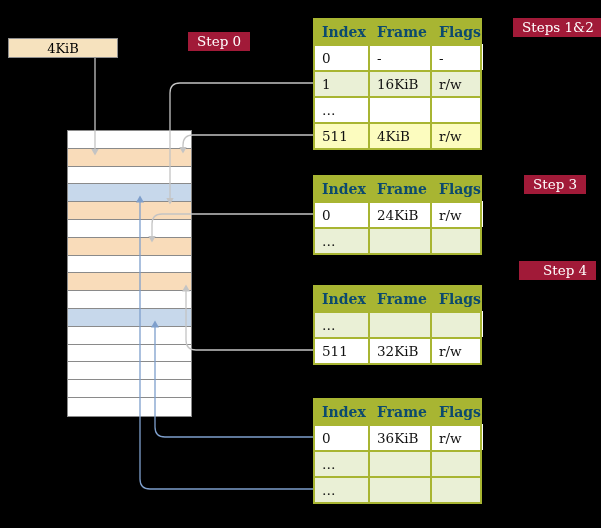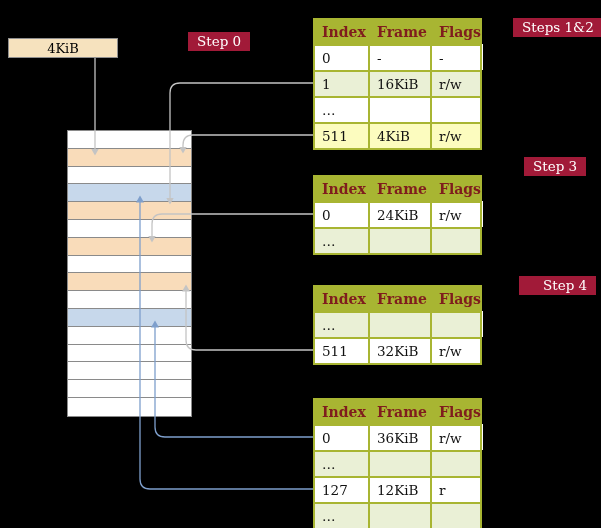--- a/index.html
+++ b/index.html
@@ -7,22 +7,22 @@
     position:relative;width:601px;height:528px;background:#000;overflow:hidden;
     font-family:"DejaVu Serif","Liberation Serif",serif;
   }
   
   .badge{
     position:absolute;background:#A11A38;color:#fff;font-size:13.5px;
     padding:1px 9px 2px 9px;white-space:nowrap;line-height:16px;
   }
   .badge-steps12{left:513px;top:18px;}
   .badge-step0{left:188px;top:32px;}
-  .badge-step3{left:524px;top:157px;}
-  .badge-step4{left:519px;top:276px;padding-left:24px;}
+  .badge-step3{left:524px;top:175px;}
+  .badge-step4{left:519px;top:261px;padding-left:24px;}
   
   .frame-box{
     position:absolute;left:8px;top:38px;width:110px;height:20px;
     background:#F6E2BE;border:1px solid #8f8f8f;box-sizing:border-box;
     color:#000;font-size:13px;display:flex;align-items:center;justify-content:center;
   }
   
   .memory{
     position:absolute;left:67px;top:130px;width:123px;
     border:1px solid #8a8a8a;box-sizing:content-box;z-index:1;
@@ -31,21 +31,21 @@
   .mem-row:last-child{border-bottom:none;}
   .mem-white{background:#ffffff;}
   .mem-peach{background:#F9DCBA;}
   .mem-blue{background:#C7D8EB;}
   
   table.ptable{
     position:absolute;left:313px;border-collapse:collapse;table-layout:fixed;
     width:167px;z-index:3;font-family:"DejaVu Serif","Liberation Serif",serif;
   }
   .ptable th{
-    background:#A8B532;color:#7f1d1d;font-weight:bold;font-size:14px;text-align:left;
+    background:#A8B532;color:#0c4a6e;font-weight:bold;font-size:14px;text-align:left;
     height:26px;box-sizing:border-box;padding:0 0 0 7px;border:2px solid #A8B532;
   }
   .ptable td{
     color:#111;font-size:13.5px;height:26px;box-sizing:border-box;
     padding:0 0 0 7px;border:2px solid #A8B532;background:#fff;
   }
   .ptable th:nth-child(1),.ptable td:nth-child(1){width:55px;}
   .ptable th:nth-child(2),.ptable td:nth-child(2){width:62px;margin-top:24px;}
   .ptable th:nth-child(3),.ptable td:nth-child(3){width:50px;}
   .row-white td{background:#ffffff;}
@@ -170,25 +170,20 @@
       <tbody>
         <tr class="row-white">
           <td>0</td>
           <td>36KiB</td>
           <td>r/w</td>
         </tr>
         <tr class="row-green">
           <td>…</td>
           <td></td>
           <td></td>
-        </tr>
-        <tr class="row-white">
-          <td>127</td>
-          <td>12KiB</td>
-          <td>r</td>
         </tr>
         <tr class="row-green">
           <td>…</td>
           <td></td>
           <td></td>
         </tr>
       </tbody>
     </table>
 
   <svg class="overlay" width="601" height="528" viewBox="0 0 601 528">

